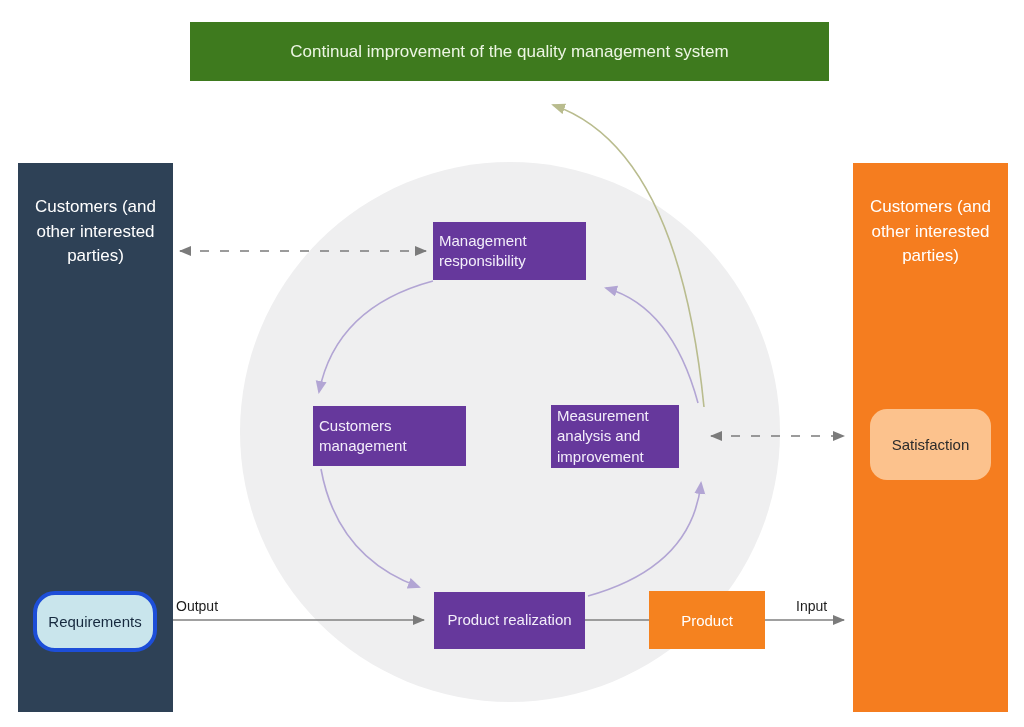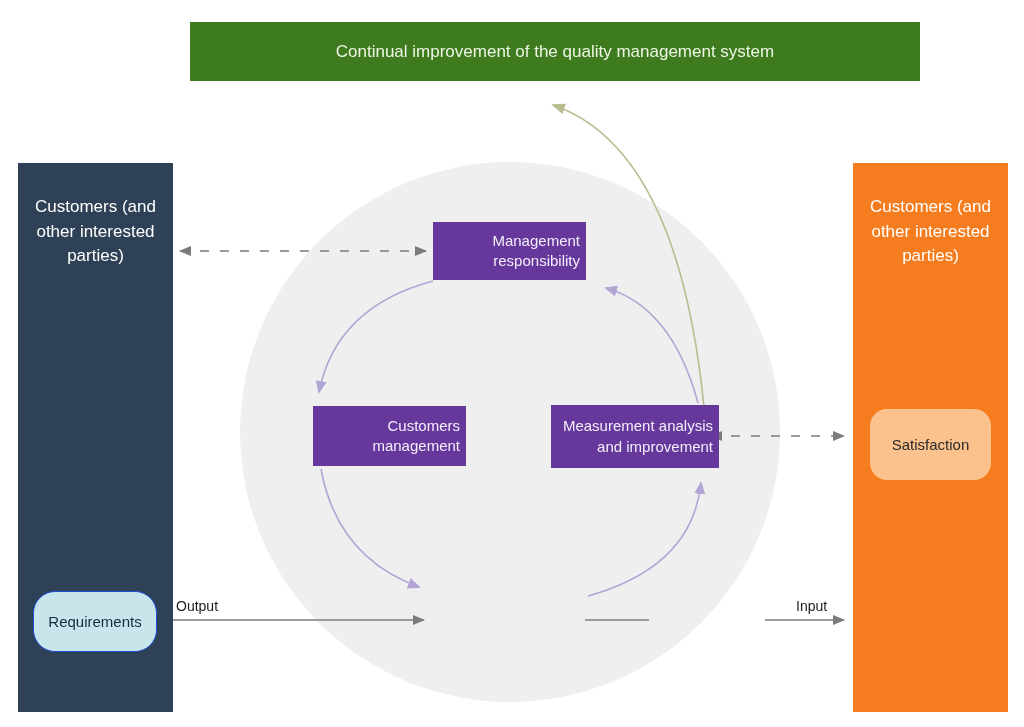--- a/index.html
+++ b/index.html
@@ -10,53 +10,53 @@
   .abs{position:absolute;box-sizing:border-box;}
   
   .qms-circle{
     left:240px;top:162px;width:540px;height:540px;border-radius:50%;
     background:#efeff0;z-index:1;
   }
   
   .arrows{left:0;top:0;width:1024px;height:727px;z-index:2;}
   
   .banner{
-    left:190px;top:22px;width:730px;height:59px;background:#3e7a1e;
+    left:190px;top:22px;width:639px;height:59px;background:#3e7a1e;
     color:#edf6e4;font-size:17px;display:flex;align-items:center;justify-content:center;
     text-align:left;z-index:3;
   }
   
   .column{
     top:163px;width:155px;height:549px;color:#ffffff;font-size:17px;line-height:1.45;
     text-align:center;z-index:3;padding:32px 16px 0 16px;
   }
   .column-left{left:18px;background:#2e4156;}
   .column-right{left:853px;background:#f57d1f;}
   
   .node{
-    background:#66389c;color:#f3eefa;font-size:15px;line-height:1.35;text-align:right;
+    background:#66389c;color:#f3eefa;font-size:15px;line-height:1.35;text-align:left;
     display:flex;align-items:center;justify-content:center;z-index:4;padding:2px 6px;
   }
   .node-management{left:433px;top:222px;width:153px;height:58px;}
   .node-resource{left:313px;top:406px;width:153px;height:60px;}
-  .node-measurement{left:551px;top:405px;width:168px;height:63px;}
+  .node-measurement{left:551px;top:405px;width:128px;height:63px;}
   .node-product-realization{left:434px;top:592px;width:151px;height:57px;}
   
   .node-product{
     left:649px;top:591px;width:116px;height:58px;background:#f5821f;color:#ffffff;
     font-size:15px;display:flex;align-items:center;justify-content:center;z-index:4;
   }
   
   .pill{
     display:flex;align-items:center;justify-content:center;text-align:center;z-index:4;
     font-size:15px;
   }
   .pill-requirements{
     left:33px;top:591px;width:124px;height:61px;border-radius:22px;
-    background:#c9e5ec;border:1px solid #1d4ed8;color:#16293e;
+    background:#c9e5ec;border:4px solid #1d4ed8;color:#16293e;
   }
   .pill-satisfaction{
     left:870px;top:409px;width:121px;height:71px;border-radius:17px;
     background:#fcc28d;color:#2b2b2b;
   }
   
   .flow-label{
     z-index:4;font-size:14px;color:#1c1c1c;
   }
   .label-input{left:176px;top:598px;}
@@ -111,21 +111,27 @@
 
   <div class="abs node node-management">
     <span>Management responsibility</span>
   </div>
   <div class="abs node node-resource">
     <span>Customers management</span>
   </div>
   <div class="abs node node-measurement">
     <span>Measurement analysis and improvement</span>
   </div>
+  <div class="abs node node-product-realization">
+    <span>Product realization</span>
+  </div>
 
+  <div class="abs node-product">
+    <span>Product</span>
+  </div>
 
   <div class="abs pill pill-requirements">
     <span>Requirements</span>
   </div>
   <div class="abs pill pill-satisfaction">
     <span>Satisfaction</span>
   </div>
 
   <div class="abs flow-label label-input">Output</div>
   <div class="abs flow-label label-output">Input</div>

